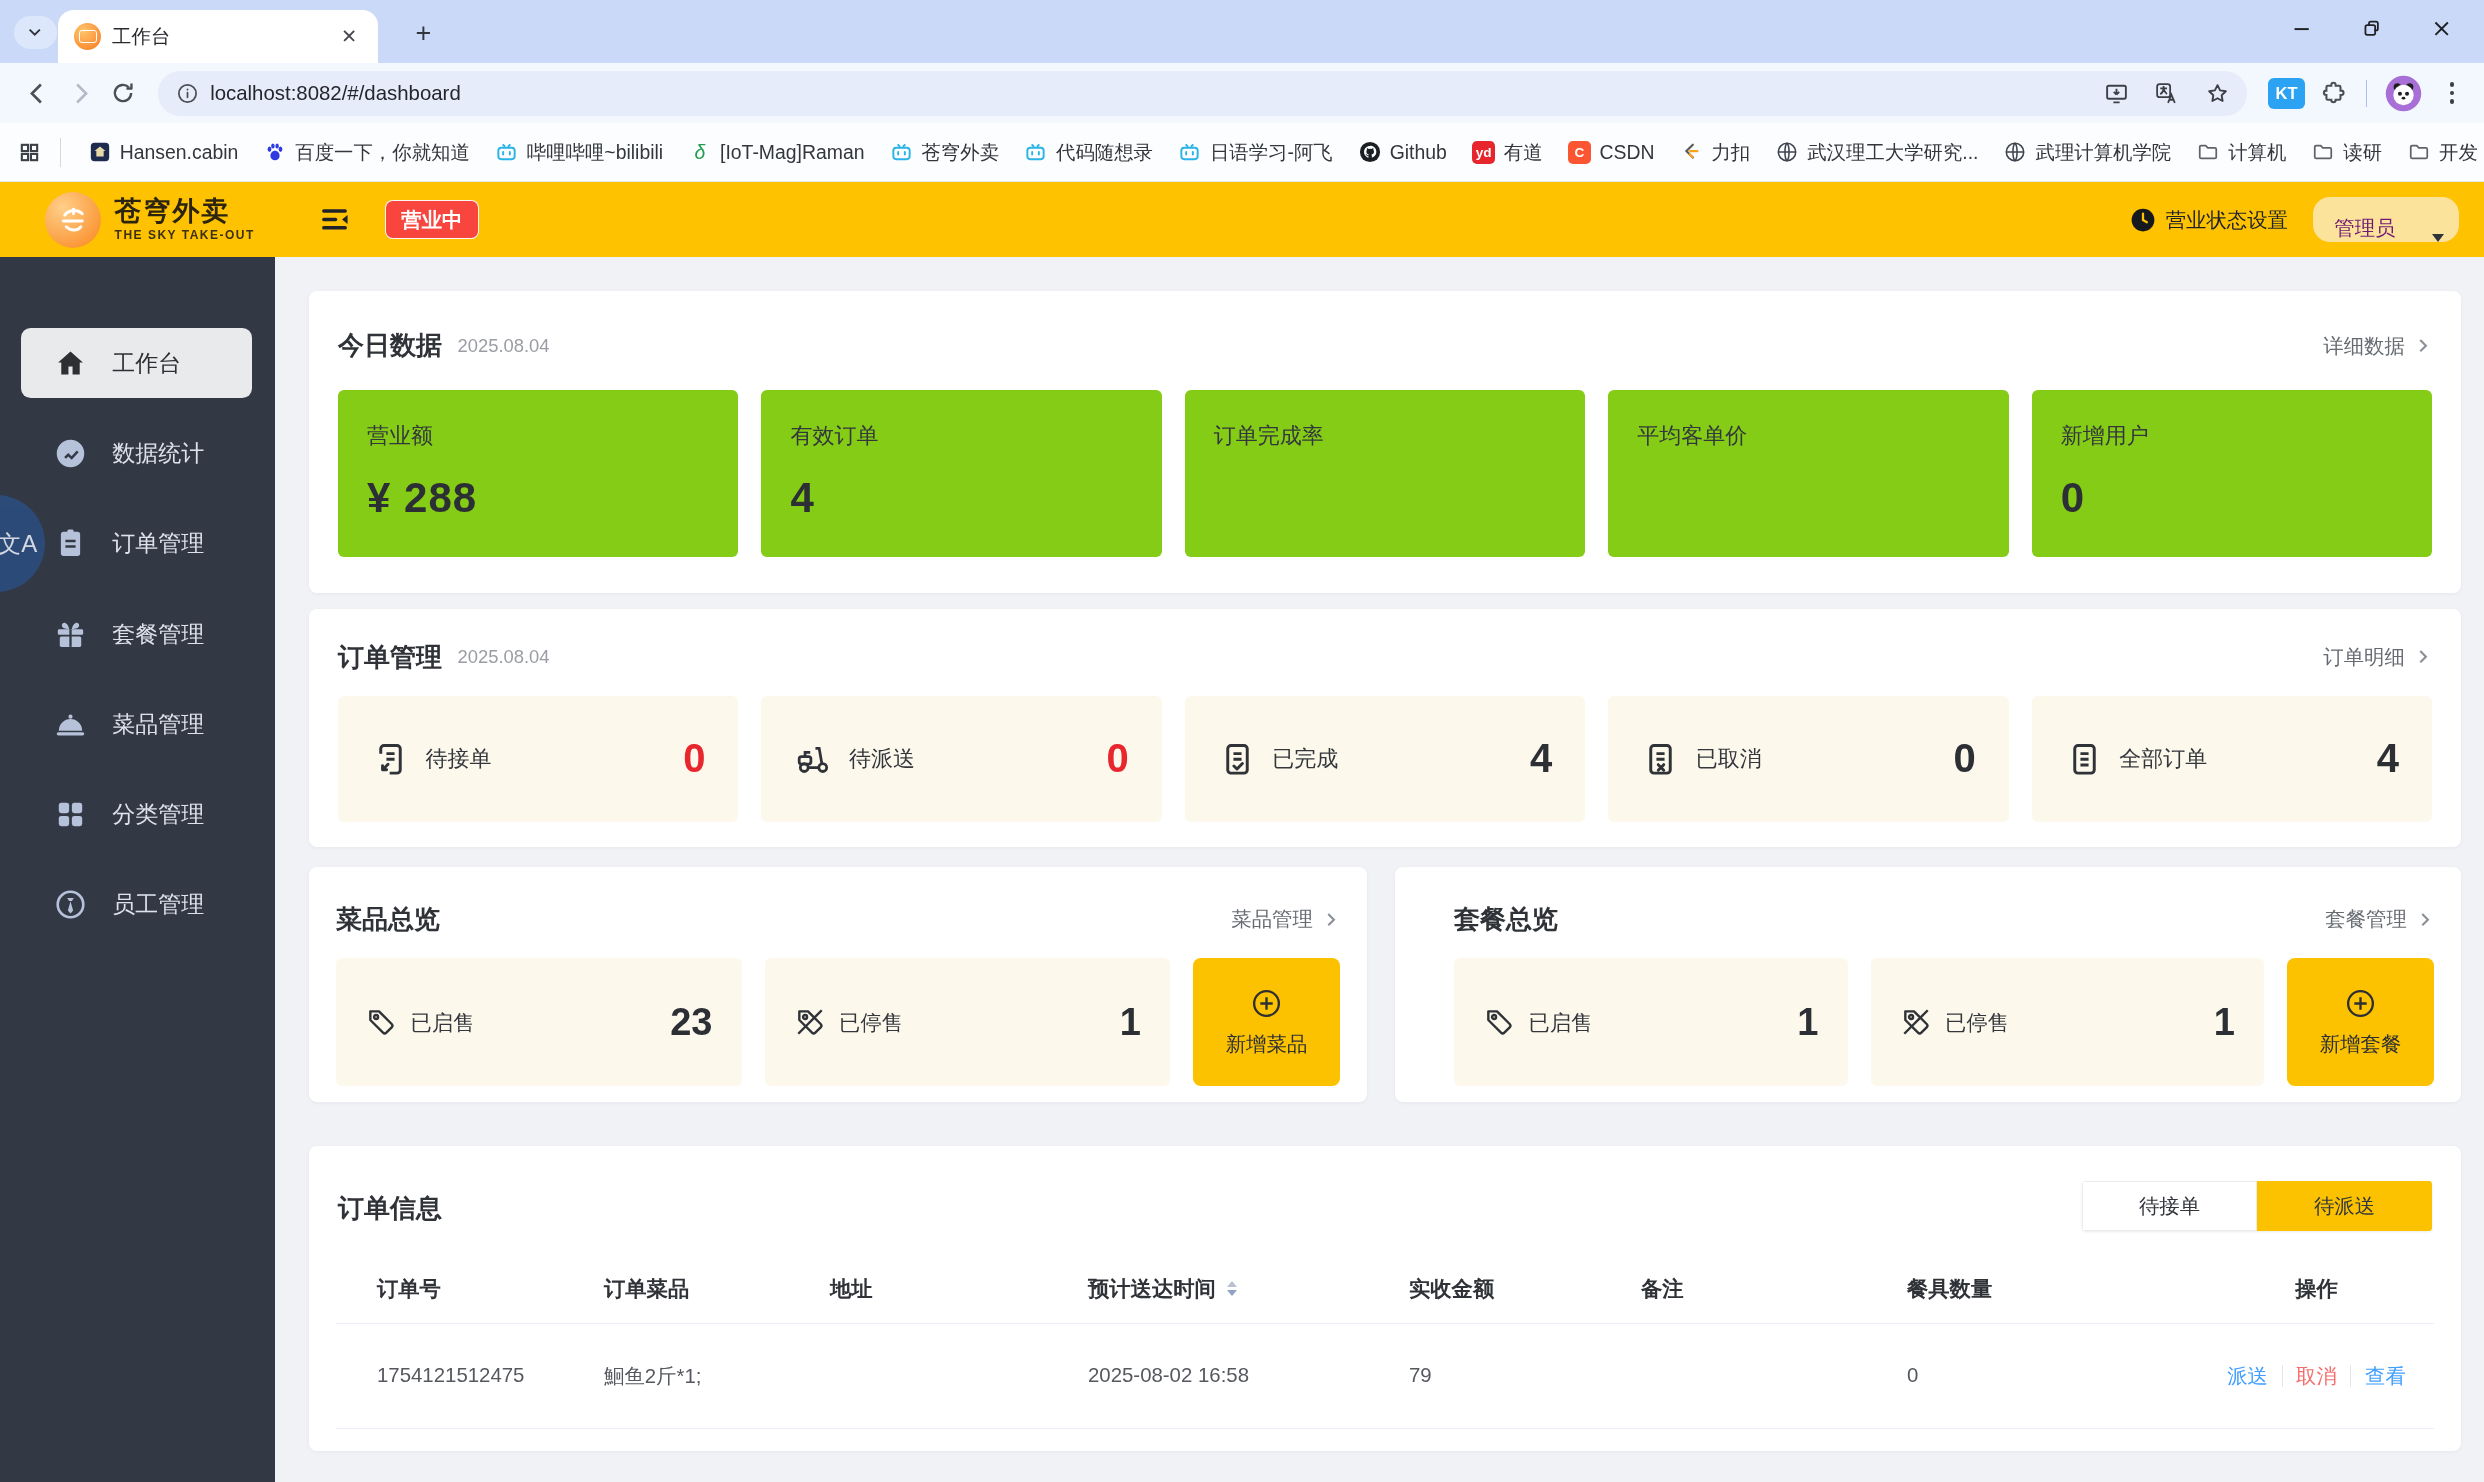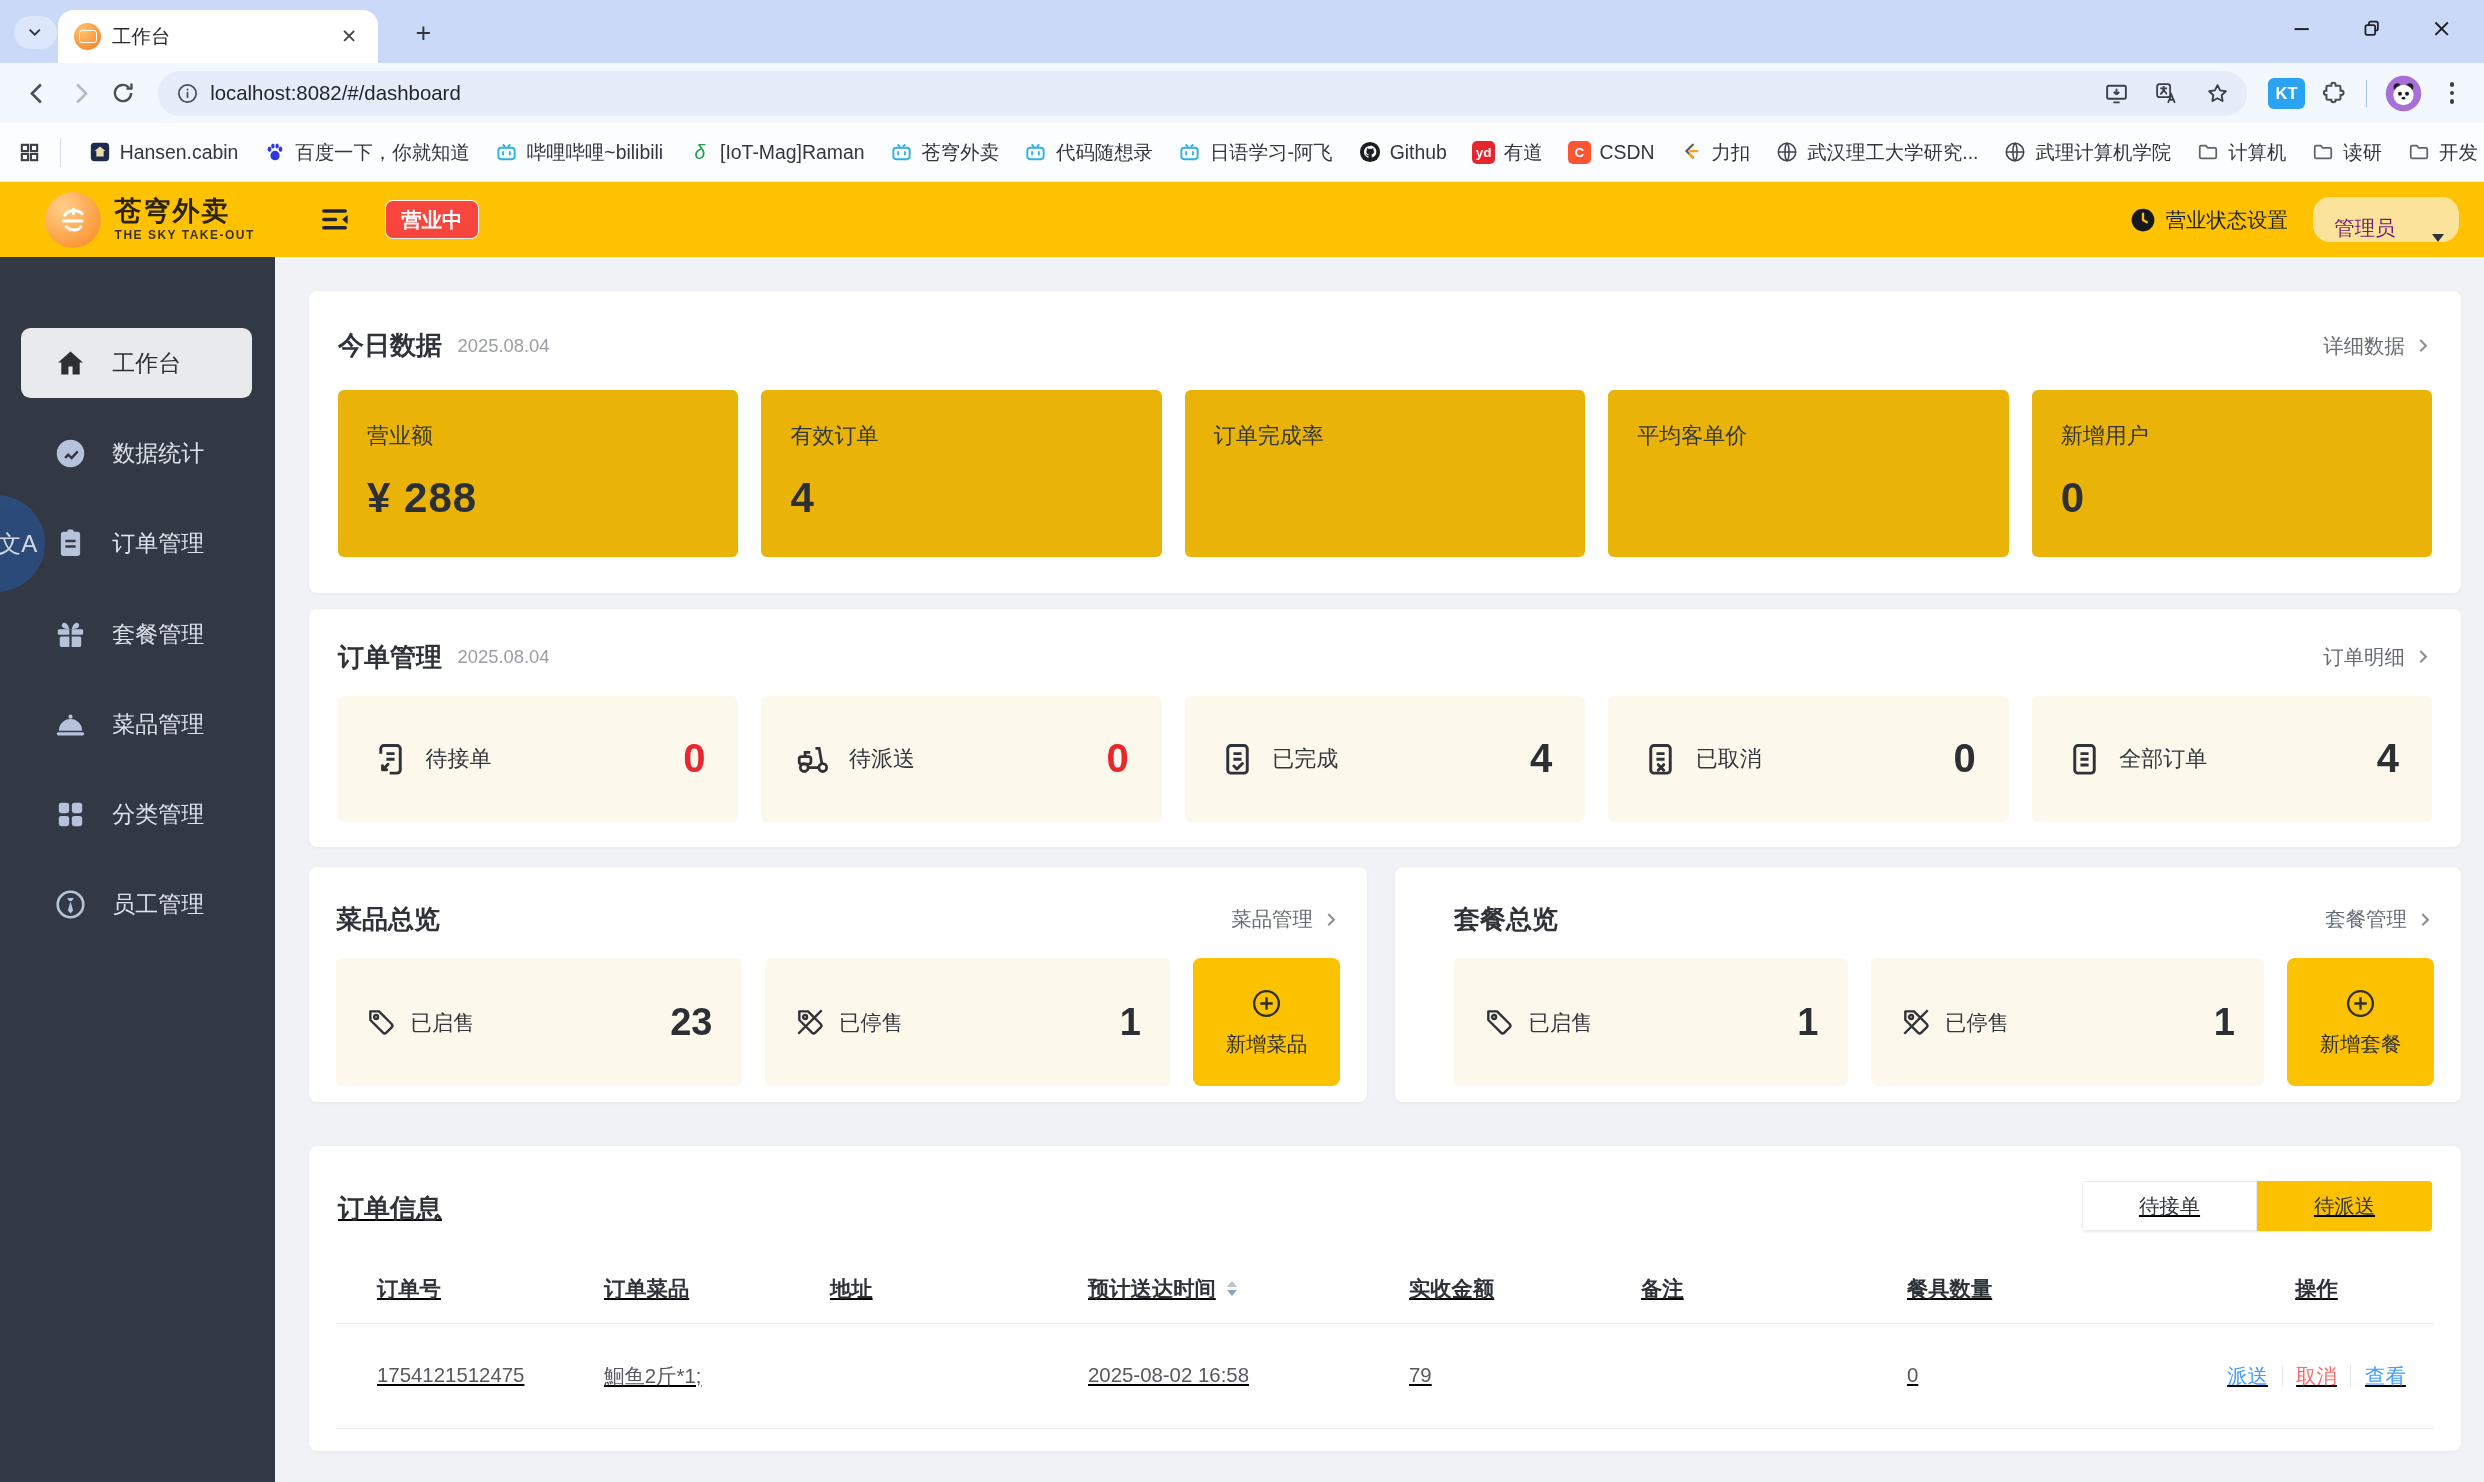--- a/index.html
+++ b/index.html
@@ -61,21 +61,21 @@
   
   .content { position:absolute; left:275px; top:257px; width:2210px; height:1226px; background:#f0f2f6; padding:34px 24px 0 34px; overflow:hidden; }
   .panel { background:#fff; border-radius:7.8px; box-shadow:0 1px 3.9px rgba(31,37,51,.05); }
   .p-head { display:flex; align-items:center; padding:0 29px; }
   .p-title { font-size:26px; font-weight:bold; color:#2f3237; }
   .p-date { font-size:18.4px; color:#9a9da3; margin-left:15.5px; }
   .p-link { margin-left:auto; display:flex; align-items:center; gap:7.8px; font-size:20.4px; color:#666a71; }
   .p-link svg { width:19.4px; height:19.4px; color:#8b8f96; }
 
   .stat-row { display:flex; gap:23px; margin:27px 29px 0; }
-  .stat-card { flex:1; height:167px; background:#eab308; border-radius:5.8px; padding:31px 29px; }
+  .stat-card { flex:1; height:167px; background:#84cc16; border-radius:5.8px; padding:31px 29px; }
   .stat-label { font-size:22px; color:#33373c; }
   .stat-value { font-size:42px; font-weight:bold; color:#2c2f34; margin-top:23px; letter-spacing:1px; }
 
   .order-row { display:flex; gap:23px; margin:21.3px 29px 0; }
   .order-card { flex:1; height:126px; background:#fdf8ec; border-radius:5.8px; display:flex; align-items:center; padding:0 33px; gap:15.5px; }
   .order-card .o-ic { width:39px; height:39px; color:#2f3237; flex:0 0 auto; }
   .order-label { font-size:22px; color:#33373c; }
   .order-num { margin-left:auto; font-size:40px; font-weight:bold; color:#2c2f34; }
   .order-num.red { color:#e8262d; }
 
@@ -658,21 +658,21 @@
             <svg viewBox="0 0 24 24" fill="none" stroke="currentColor" stroke-width="1.7">
                 <circle cx="12" cy="12" r="9"></circle>
                 <path d="M12 7.5v9M7.5 12h9"></path>
               </svg>
             <span class="add-label">新增套餐</span>
           </div>
         </div>
       </div>
     </div>
 
-    <div class="panel" style="height:305px; margin-top:44px;text-decoration:underline;">
+    <div class="panel" style="height:305px; margin-top:44px;">
       <div class="oi-head">
         <span class="p-title" style="margin-top:9.7px;">订单信息</span>
         <div class="tabs">
           <span class="tab-btn">待接单</span>
           <span class="tab-btn active">待派送</span>
         </div>
       </div>
       <div class="oi-table">
         <div class="t-row head">
           <span class="t-cell">订单号</span>

